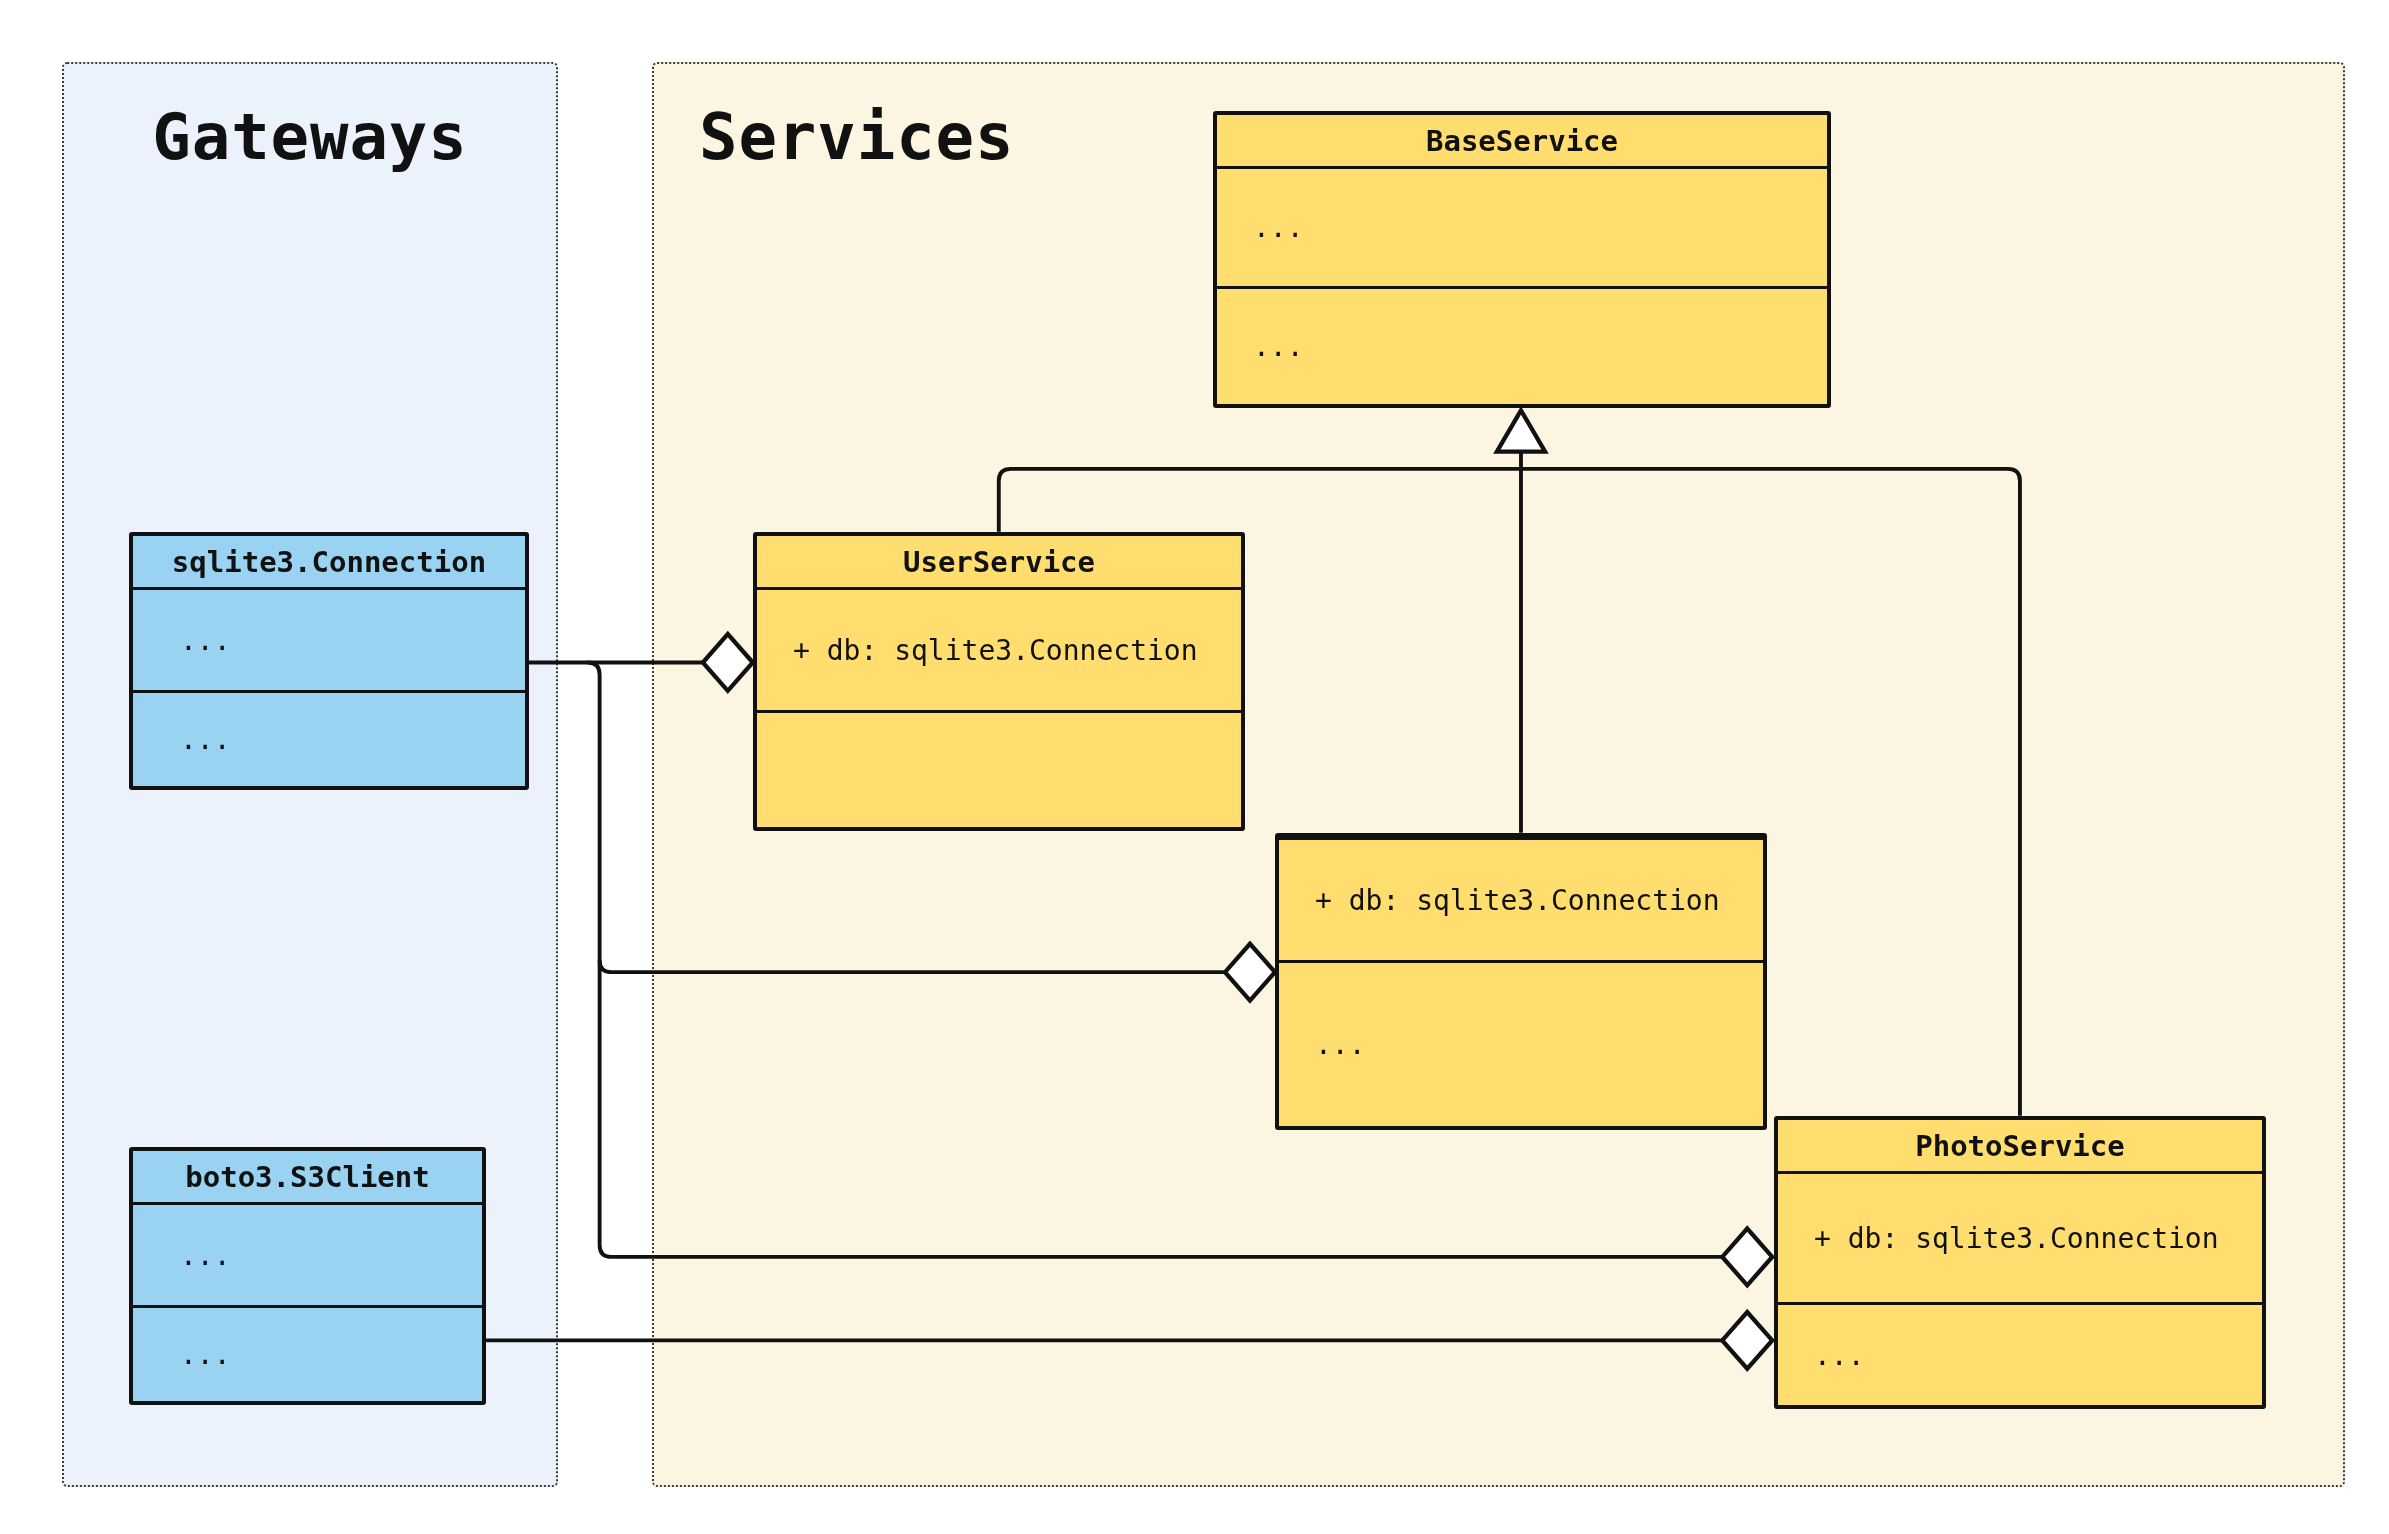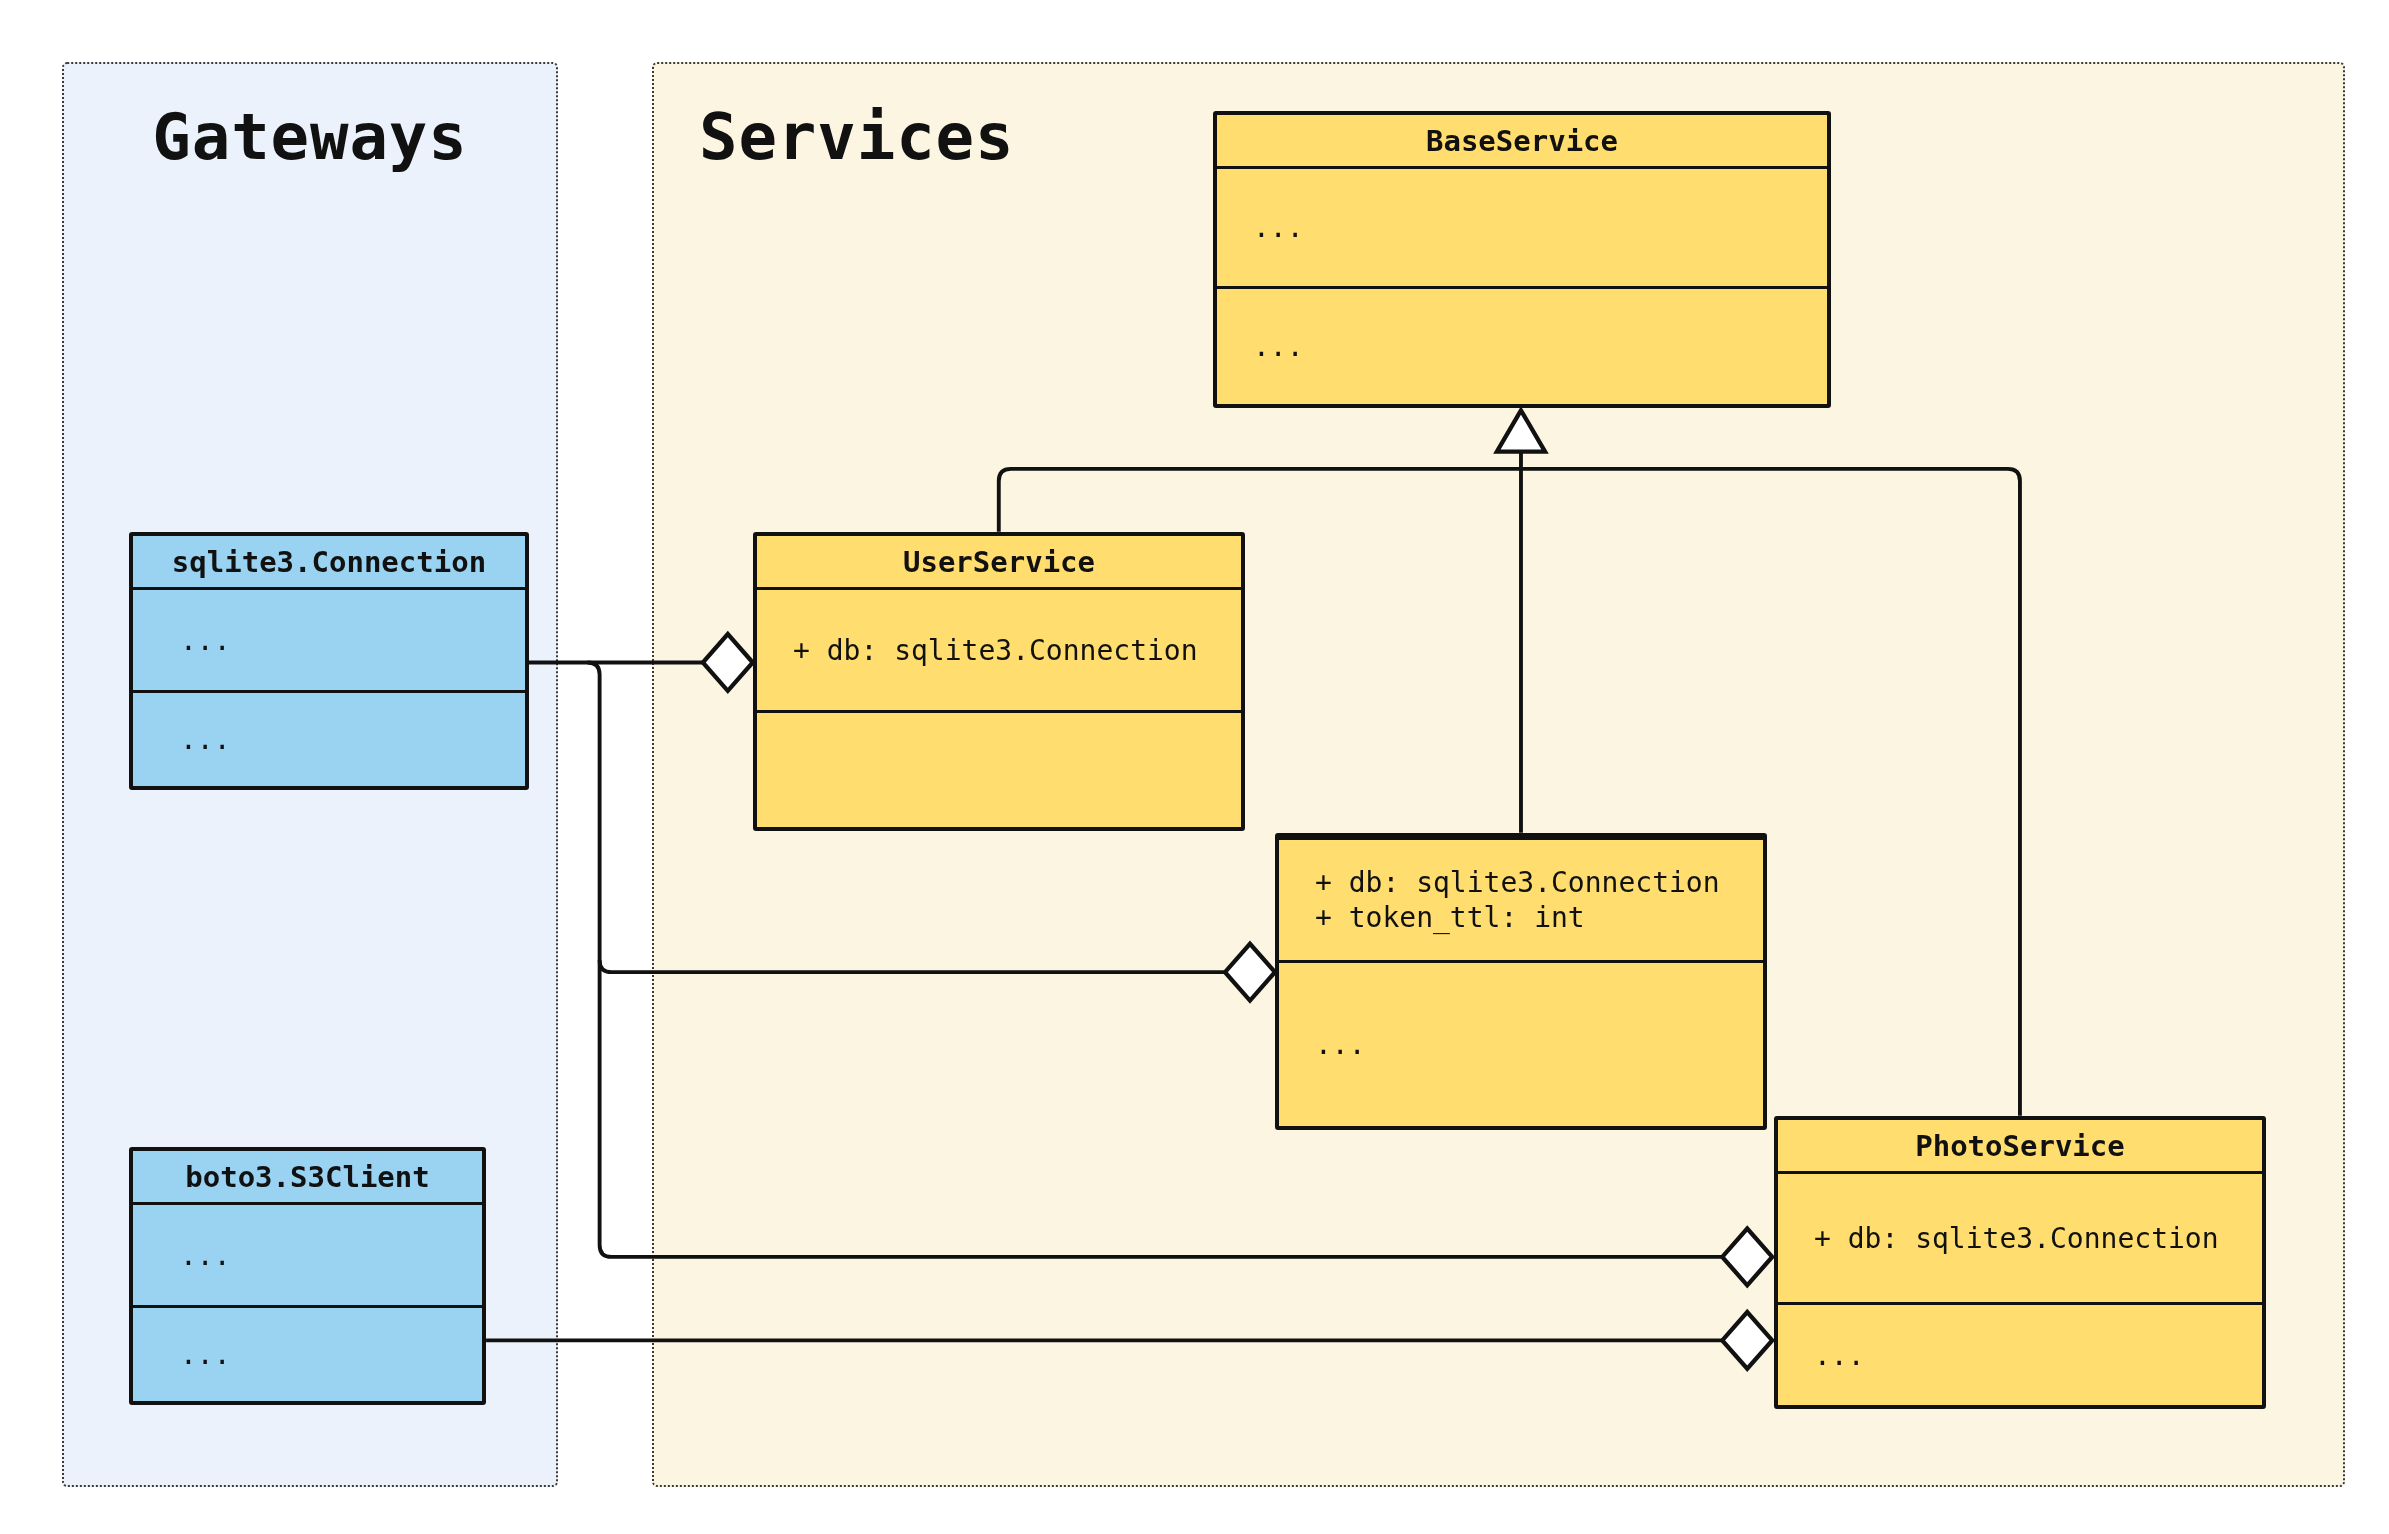--- a/index.html
+++ b/index.html
@@ -103,21 +103,20 @@
   <div class="uml-title" style="height:51px;">UserService</div>
   <div class="uml-section" style="height:123px;">
     <div>+ db: sqlite3.Connection</div>
   </div>
   <div class="uml-section" style="flex:1 1 auto;"></div>
 </div>
 
 <div class="uml-class yellow" style="left:1275px;top:833px;width:492px;height:297px;">
   <div class="uml-section" style="height:123px;">
     <div>+ db: sqlite3.Connection</div>
-    <div>+ token_ttl: int</div>
   </div>
   <div class="uml-section" style="flex:1 1 auto;">
     <div>...</div>
   </div>
 </div>
 
 <div class="uml-class yellow" style="left:1774px;top:1116px;width:492px;height:293px;">
   <div class="uml-title" style="height:51px;">PhotoService</div>
   <div class="uml-section" style="height:131px;">
     <div>+ db: sqlite3.Connection</div>

